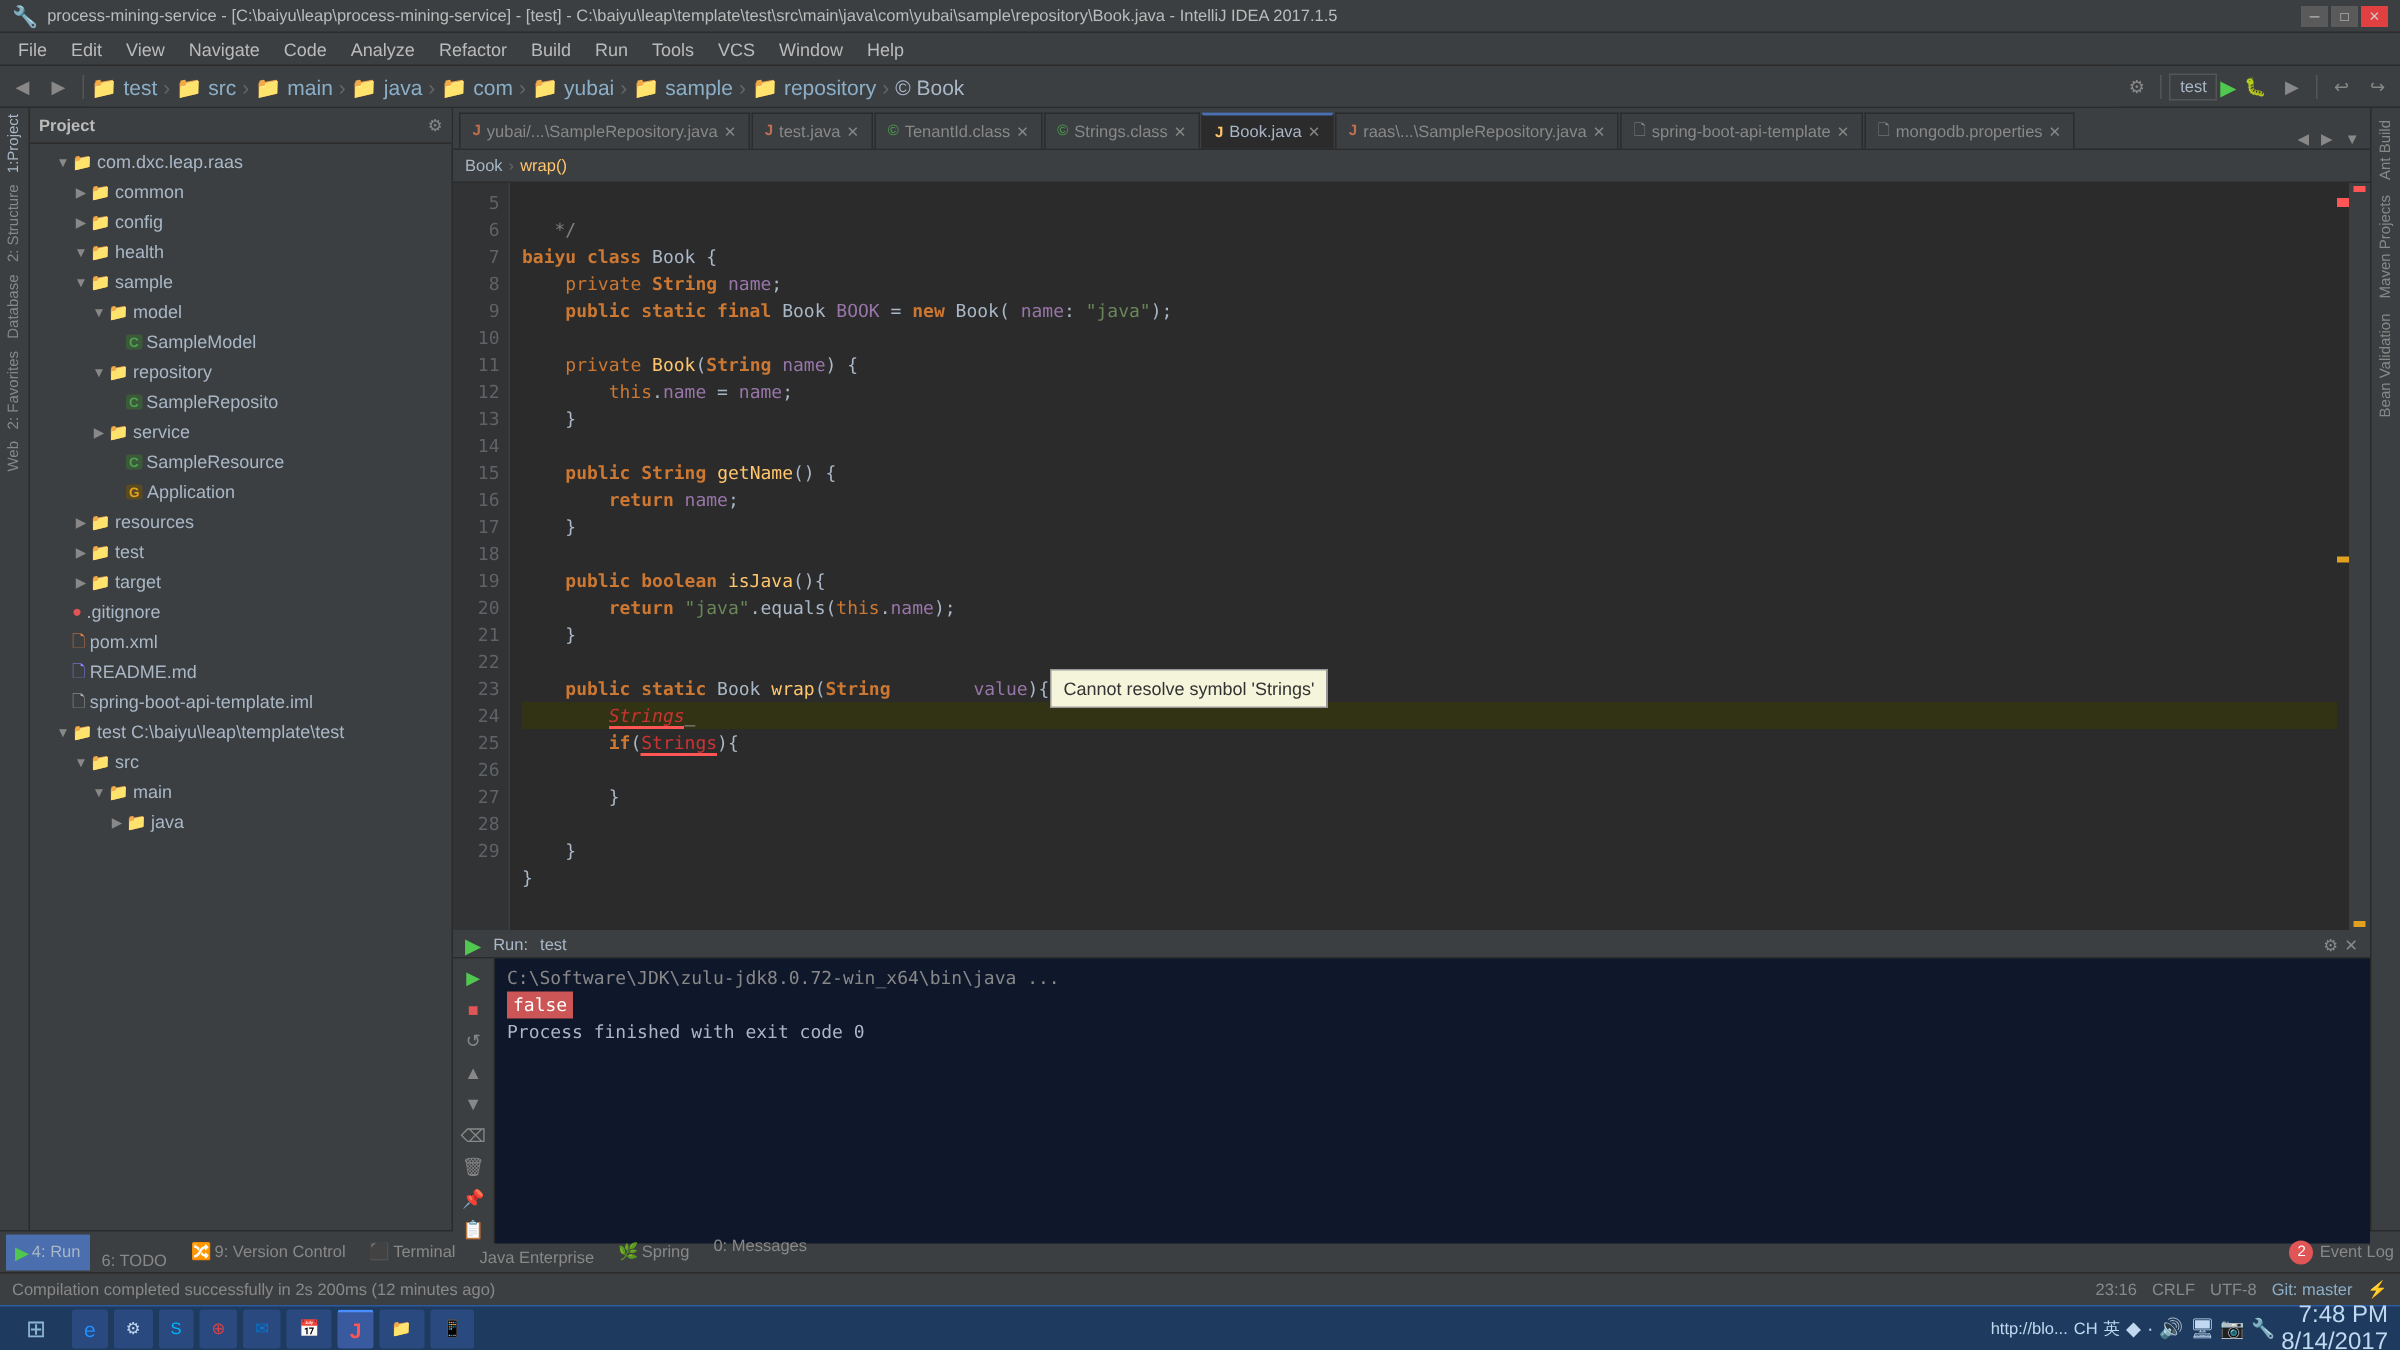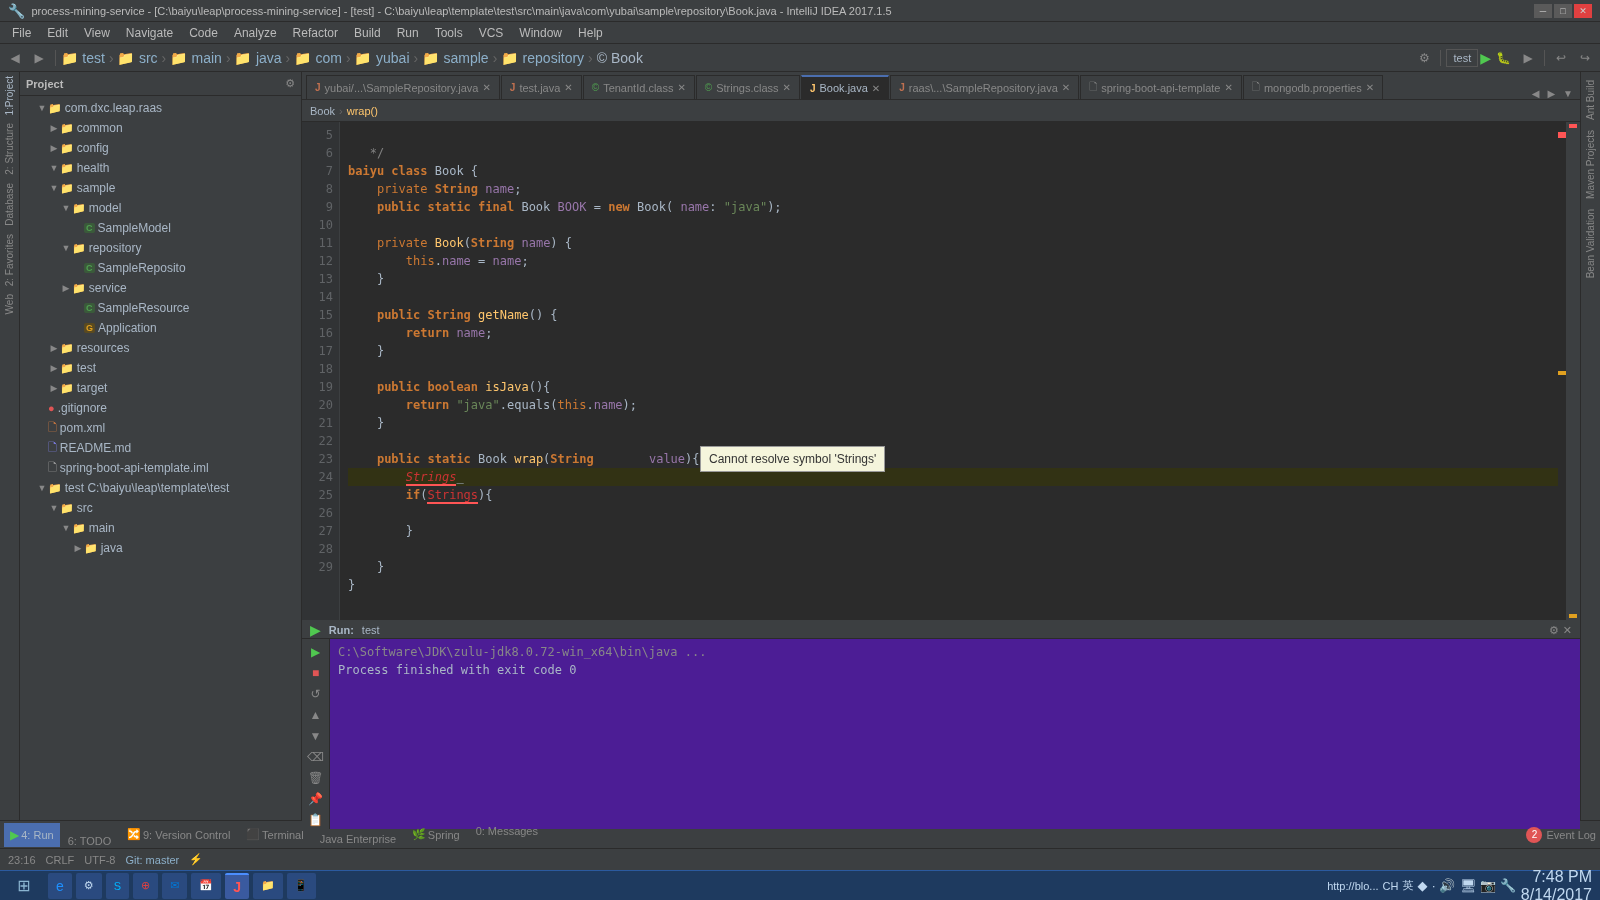--- a/index.html
+++ b/index.html
@@ -222,21 +222,21 @@
       height: 26px;
       background: #3c3f41;
       display: flex;
       align-items: center;
       padding: 0 8px;
       font-size: 11px;
       color: #a9b7c6;
       border-bottom: 1px solid #2b2b2b;
       gap: 8px;
     }
-    #run-header .run-title { font-weight: bold; color: #a9b7c6; }
+    #run-header .run-title { font-weight: normal; color: #a9b7c6; }
     #run-controls {
       width: 28px;
       background: #3c3f41;
       display: flex;
       flex-direction: column;
       align-items: center;
       padding-top: 4px;
       gap: 3px;
       border-right: 1px solid #2b2b2b;
     }
@@ -246,21 +246,21 @@
       flex: 1;
       display: flex;
     }
     #run-output-content {
       flex: 1;
       font-family: 'Consolas', monospace;
       font-size: 12px;
       line-height: 18px;
       padding: 4px 8px;
       color: #a9b7c6;
-      background: #4c1d95;
+      background: #0f172a;
       overflow: auto;
     }
     .output-cmd { color: #888; }
     .output-false { background: #cc5555; color: white; padding: 0 4px; display: inline-block; }
     .output-exit { color: #a9b7c6; }
 
     
     #statusbar {
       height: 22px;
       background: #3c3f41;
@@ -697,20 +697,23 @@
           <div class="run-btn">▼</div>
           <div class="run-btn">⌫</div>
           <div class="run-btn">🗑</div>
           <div class="run-btn">📌</div>
           <div class="run-btn">📋</div>
         </div>
         <div id="run-output-content">
           <div>
             <span class="output-cmd">C:\Software\JDK\zulu-jdk8.0.72-win_x64\bin\java ...</span>
           </div>
+          <div>
+            <span class="output-false">false</span>
+          </div>
           <div> </div>
           <div>
             <span class="output-exit">Process finished with exit code 0</span>
           </div>
         </div>
       </div>
     </div>
 
   </div>
 
@@ -748,20 +751,21 @@
   <div style="display:flex;gap:2px;padding:2px 8px;cursor:pointer;color:#888;height:24px;">
     <span>0: Messages</span>
   </div>
   <div style="margin-left:auto;display:flex;align-items:center;gap:4px;color:#888;">
     <span style="background:#e05555;color:white;border-radius:50%;width:16px;height:16px;display:inline-flex;align-items:center;justify-content:center;font-size:10px;">2</span>
     <span style="cursor:pointer;">Event Log</span>
   </div>
 </div>
 
 <div id="statusbar">
+  <span class="status-msg">Compilation completed successfully in 2s 200ms (12 minutes ago)</span>
   <div class="status-right">
     <span style="cursor:pointer;">23:16</span>
     <span style="cursor:pointer;">CRLF</span>
     <span style="cursor:pointer;">UTF-8</span>
     <span style="cursor:pointer;color:#8cafc9;">Git: master</span>
     <span>⚡</span>
   </div>
 </div>
 
 <div id="taskbar">

